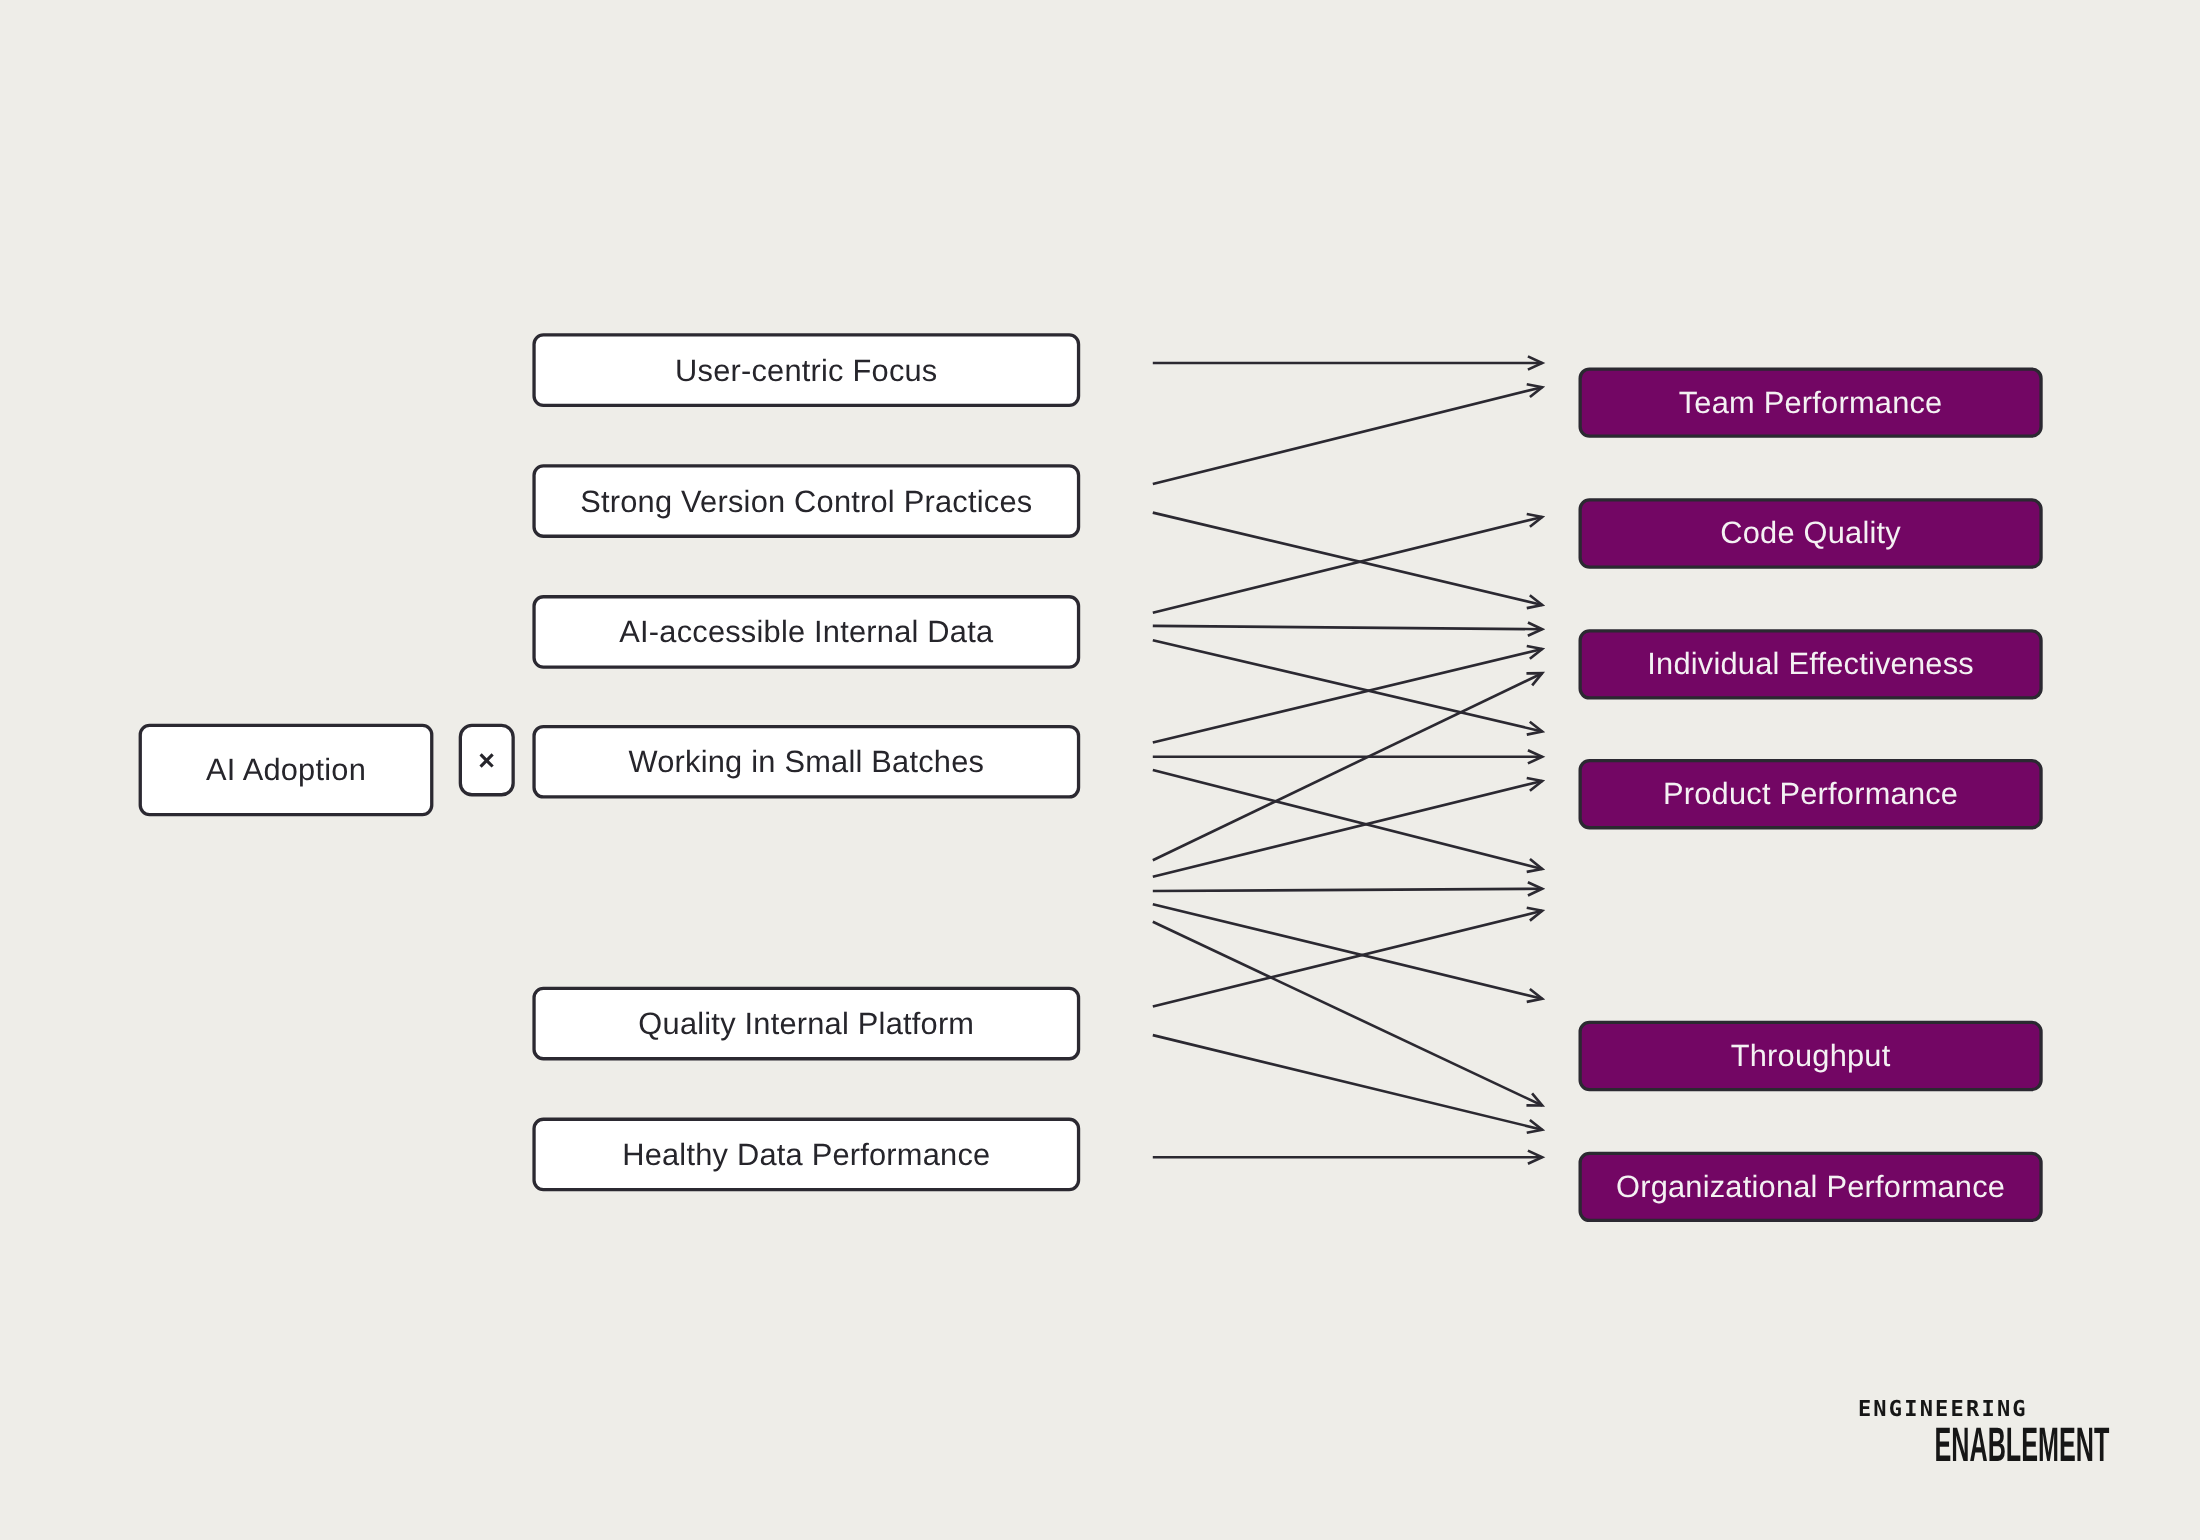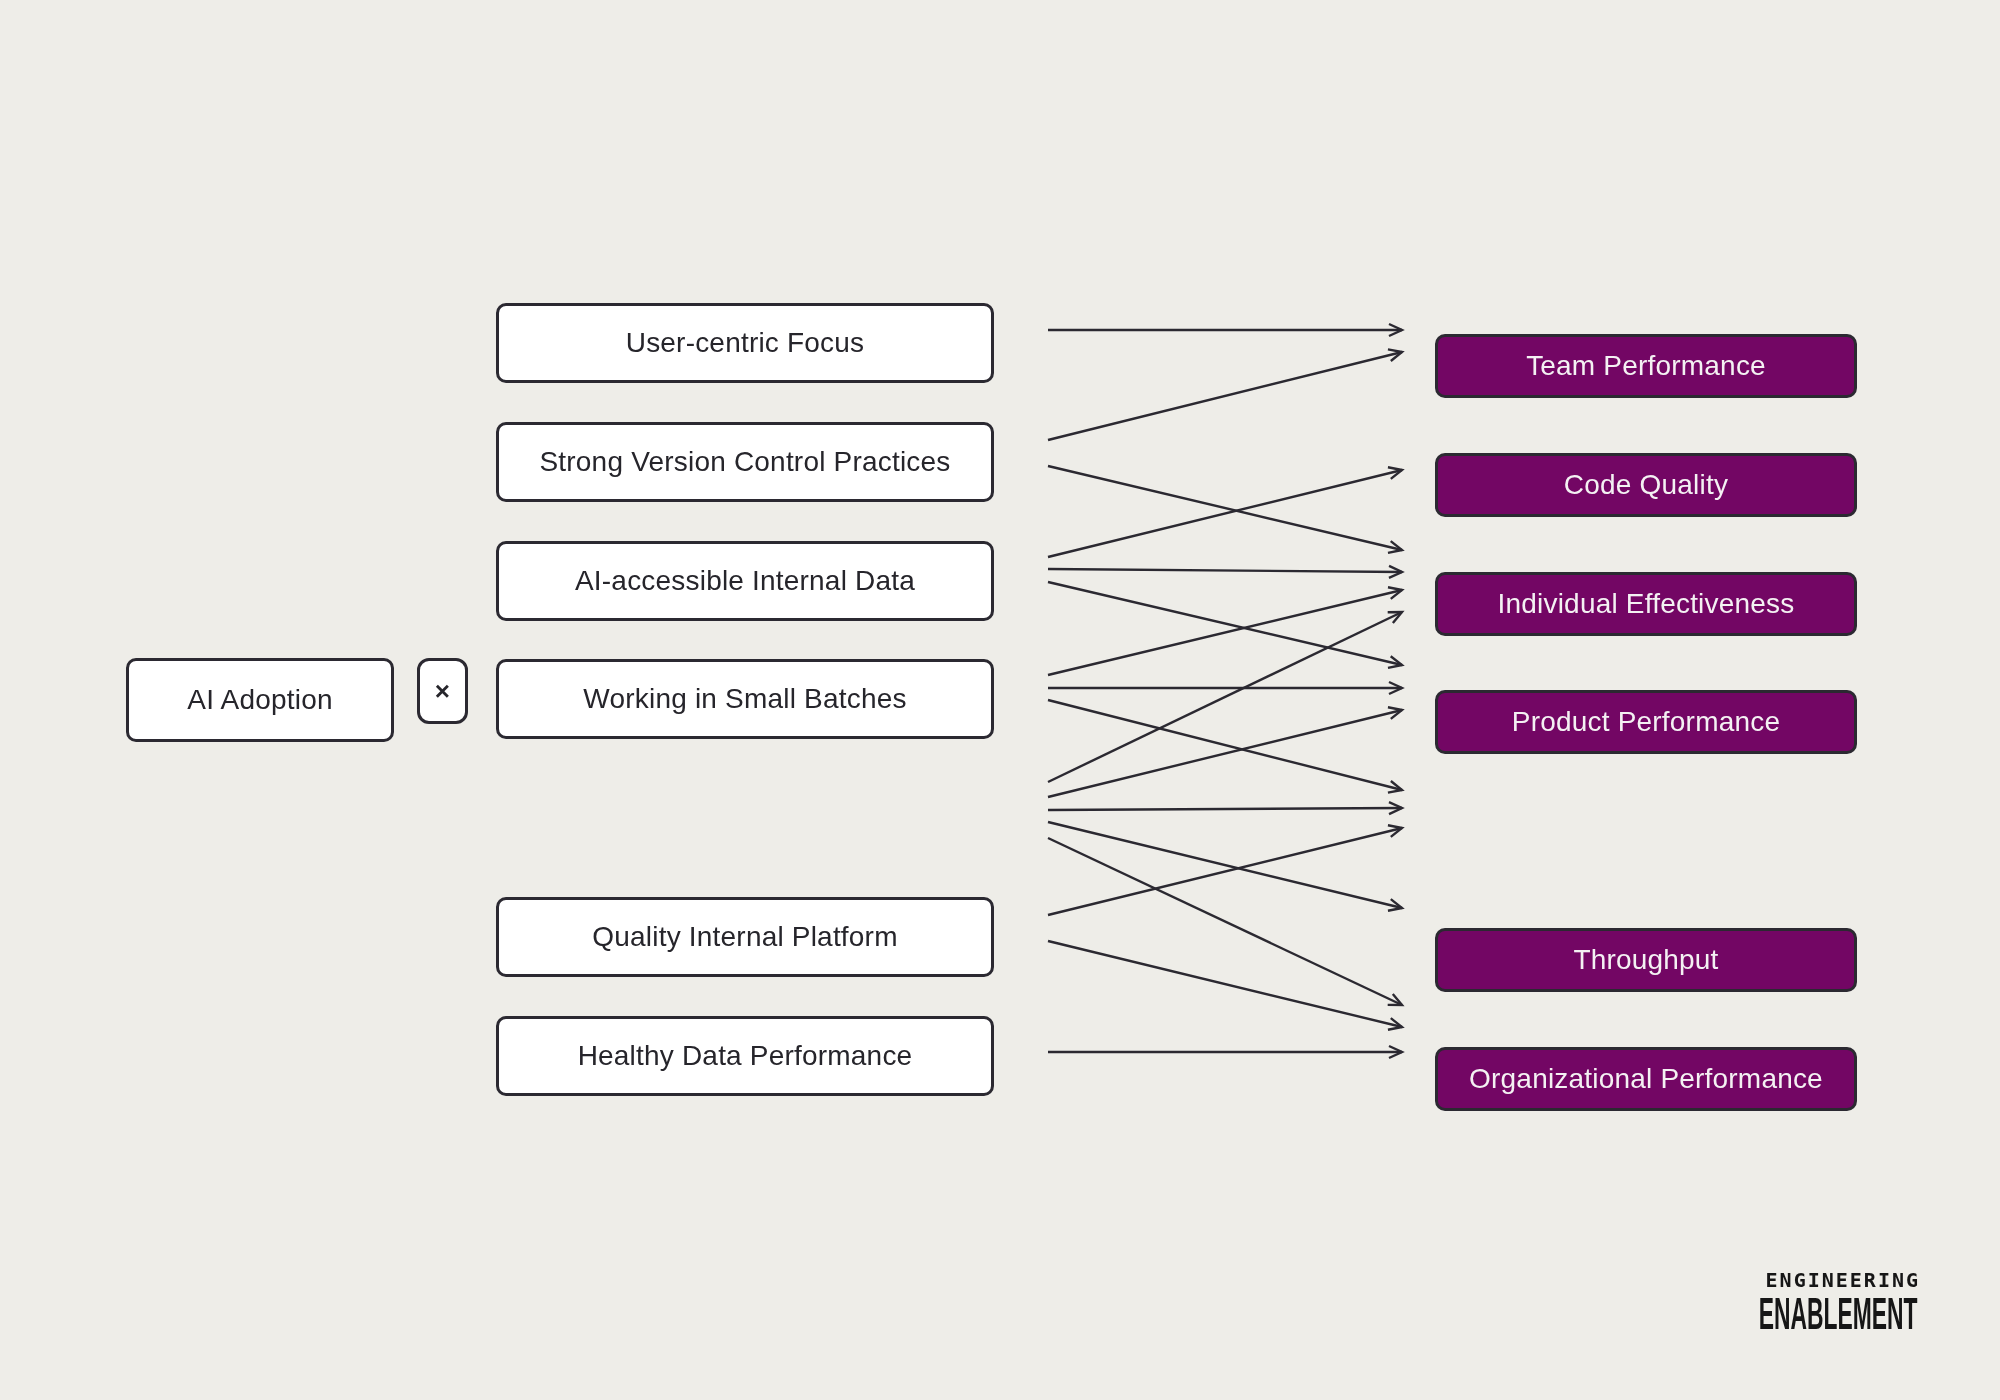--- a/index.html
+++ b/index.html
@@ -34,33 +34,33 @@
     left:98px;top:658px;width:268px;height:84px;
     background:var(--driver_fill);color:var(--driver_text);margin-left:28px;
   }
   .op-node{
     left:417px;top:658px;width:51px;height:66px;
     border-radius:12px;
     background:var(--driver_fill);color:var(--driver_text);
     font-size:26px;font-weight:bold;
   }
   .mid{
-    left:496px;width:498px;height:80px;
+    left:484px;width:498px;height:67px;
     background:var(--driver_fill);color:var(--driver_text);
   }
   .out{
     left:1435px;width:422px;height:64px;
     background:var(--outcome_fill);color:var(--outcome_text);margin-top:31px;
   }
   #arrows{position:absolute;left:0;top:0;width:2000px;height:1400px;pointer-events:none;}
   #arrows line{stroke:var(--arrow);stroke-width:2.4;}
   #arrows .ah-path{stroke:var(--arrow);stroke-width:2.4;fill:none;}
   .logo{
     position:absolute;right:82px;top:1270px;
-    text-align:right;color:var(--logo_ink);
+    text-align:center;color:var(--logo_ink);
   }
   .logo-top{
     font-family:"DejaVu Sans Mono", monospace;
     font-weight:bold;font-size:20px;letter-spacing:2px;
     line-height:1;margin-right:-2px;
   }
   .logo-bottom{
     font-family:"Liberation Sans", sans-serif;
     font-weight:bold;font-size:44px;line-height:1;
     margin-top:2px;

